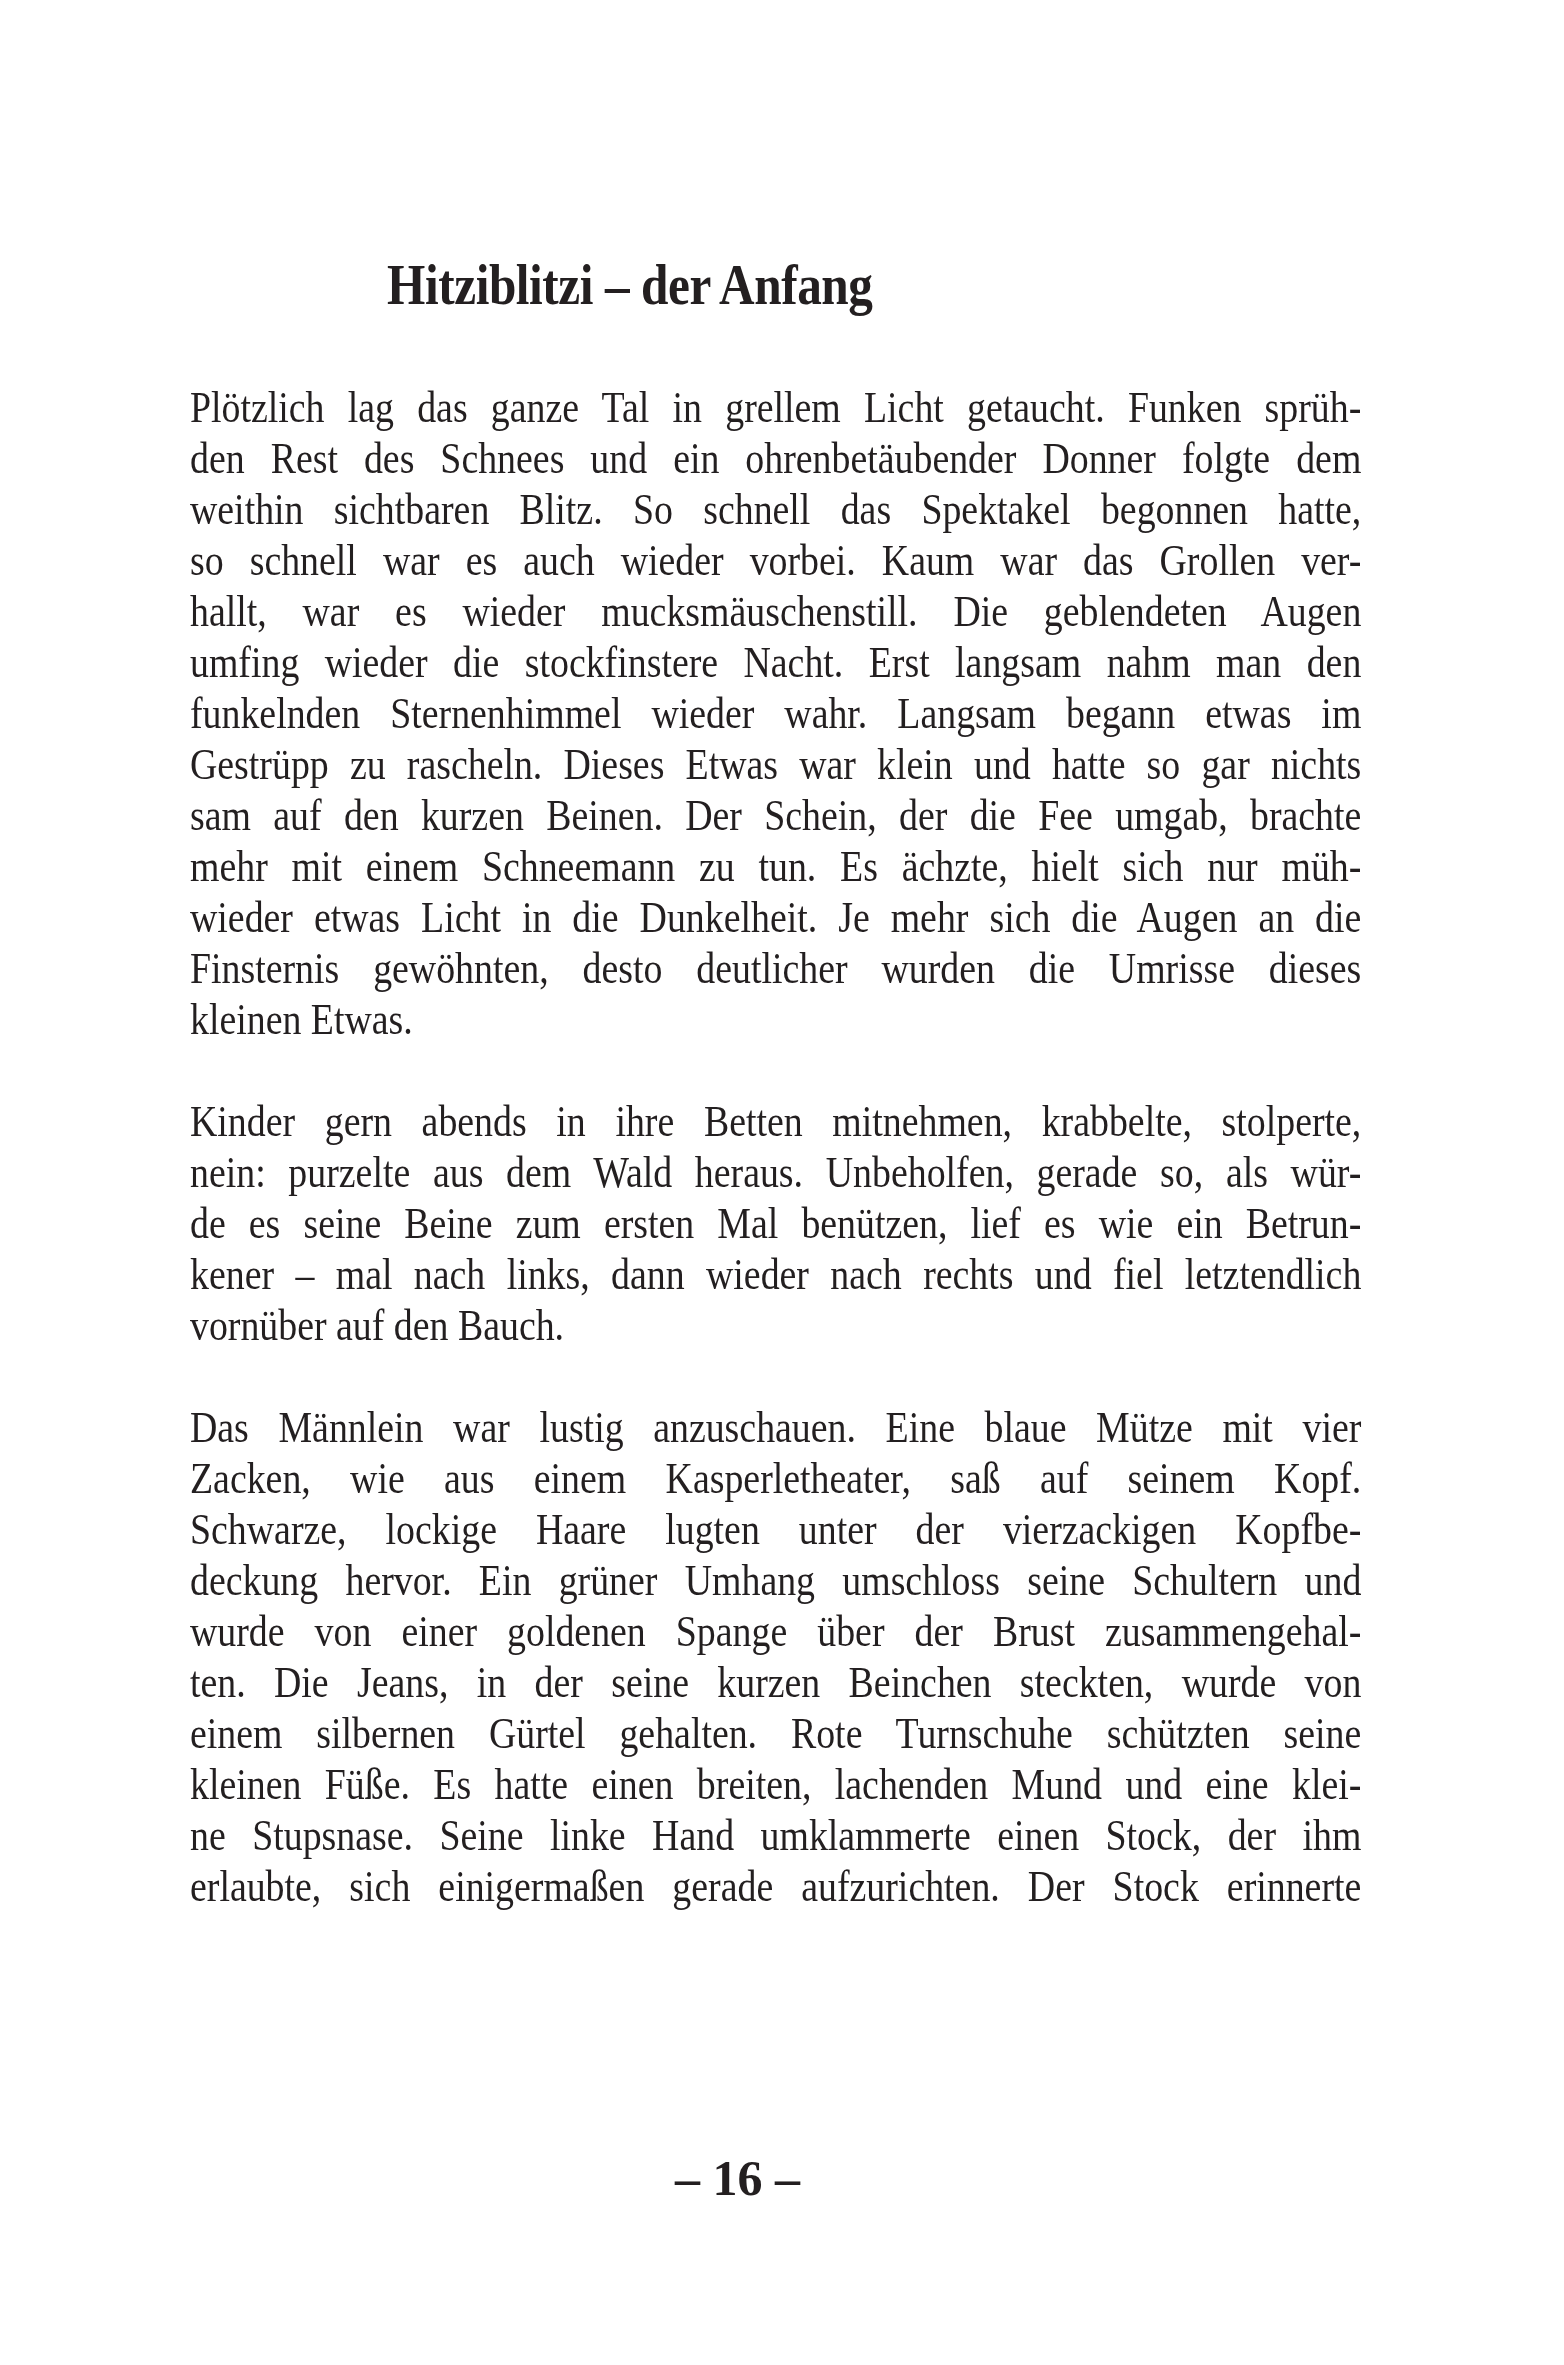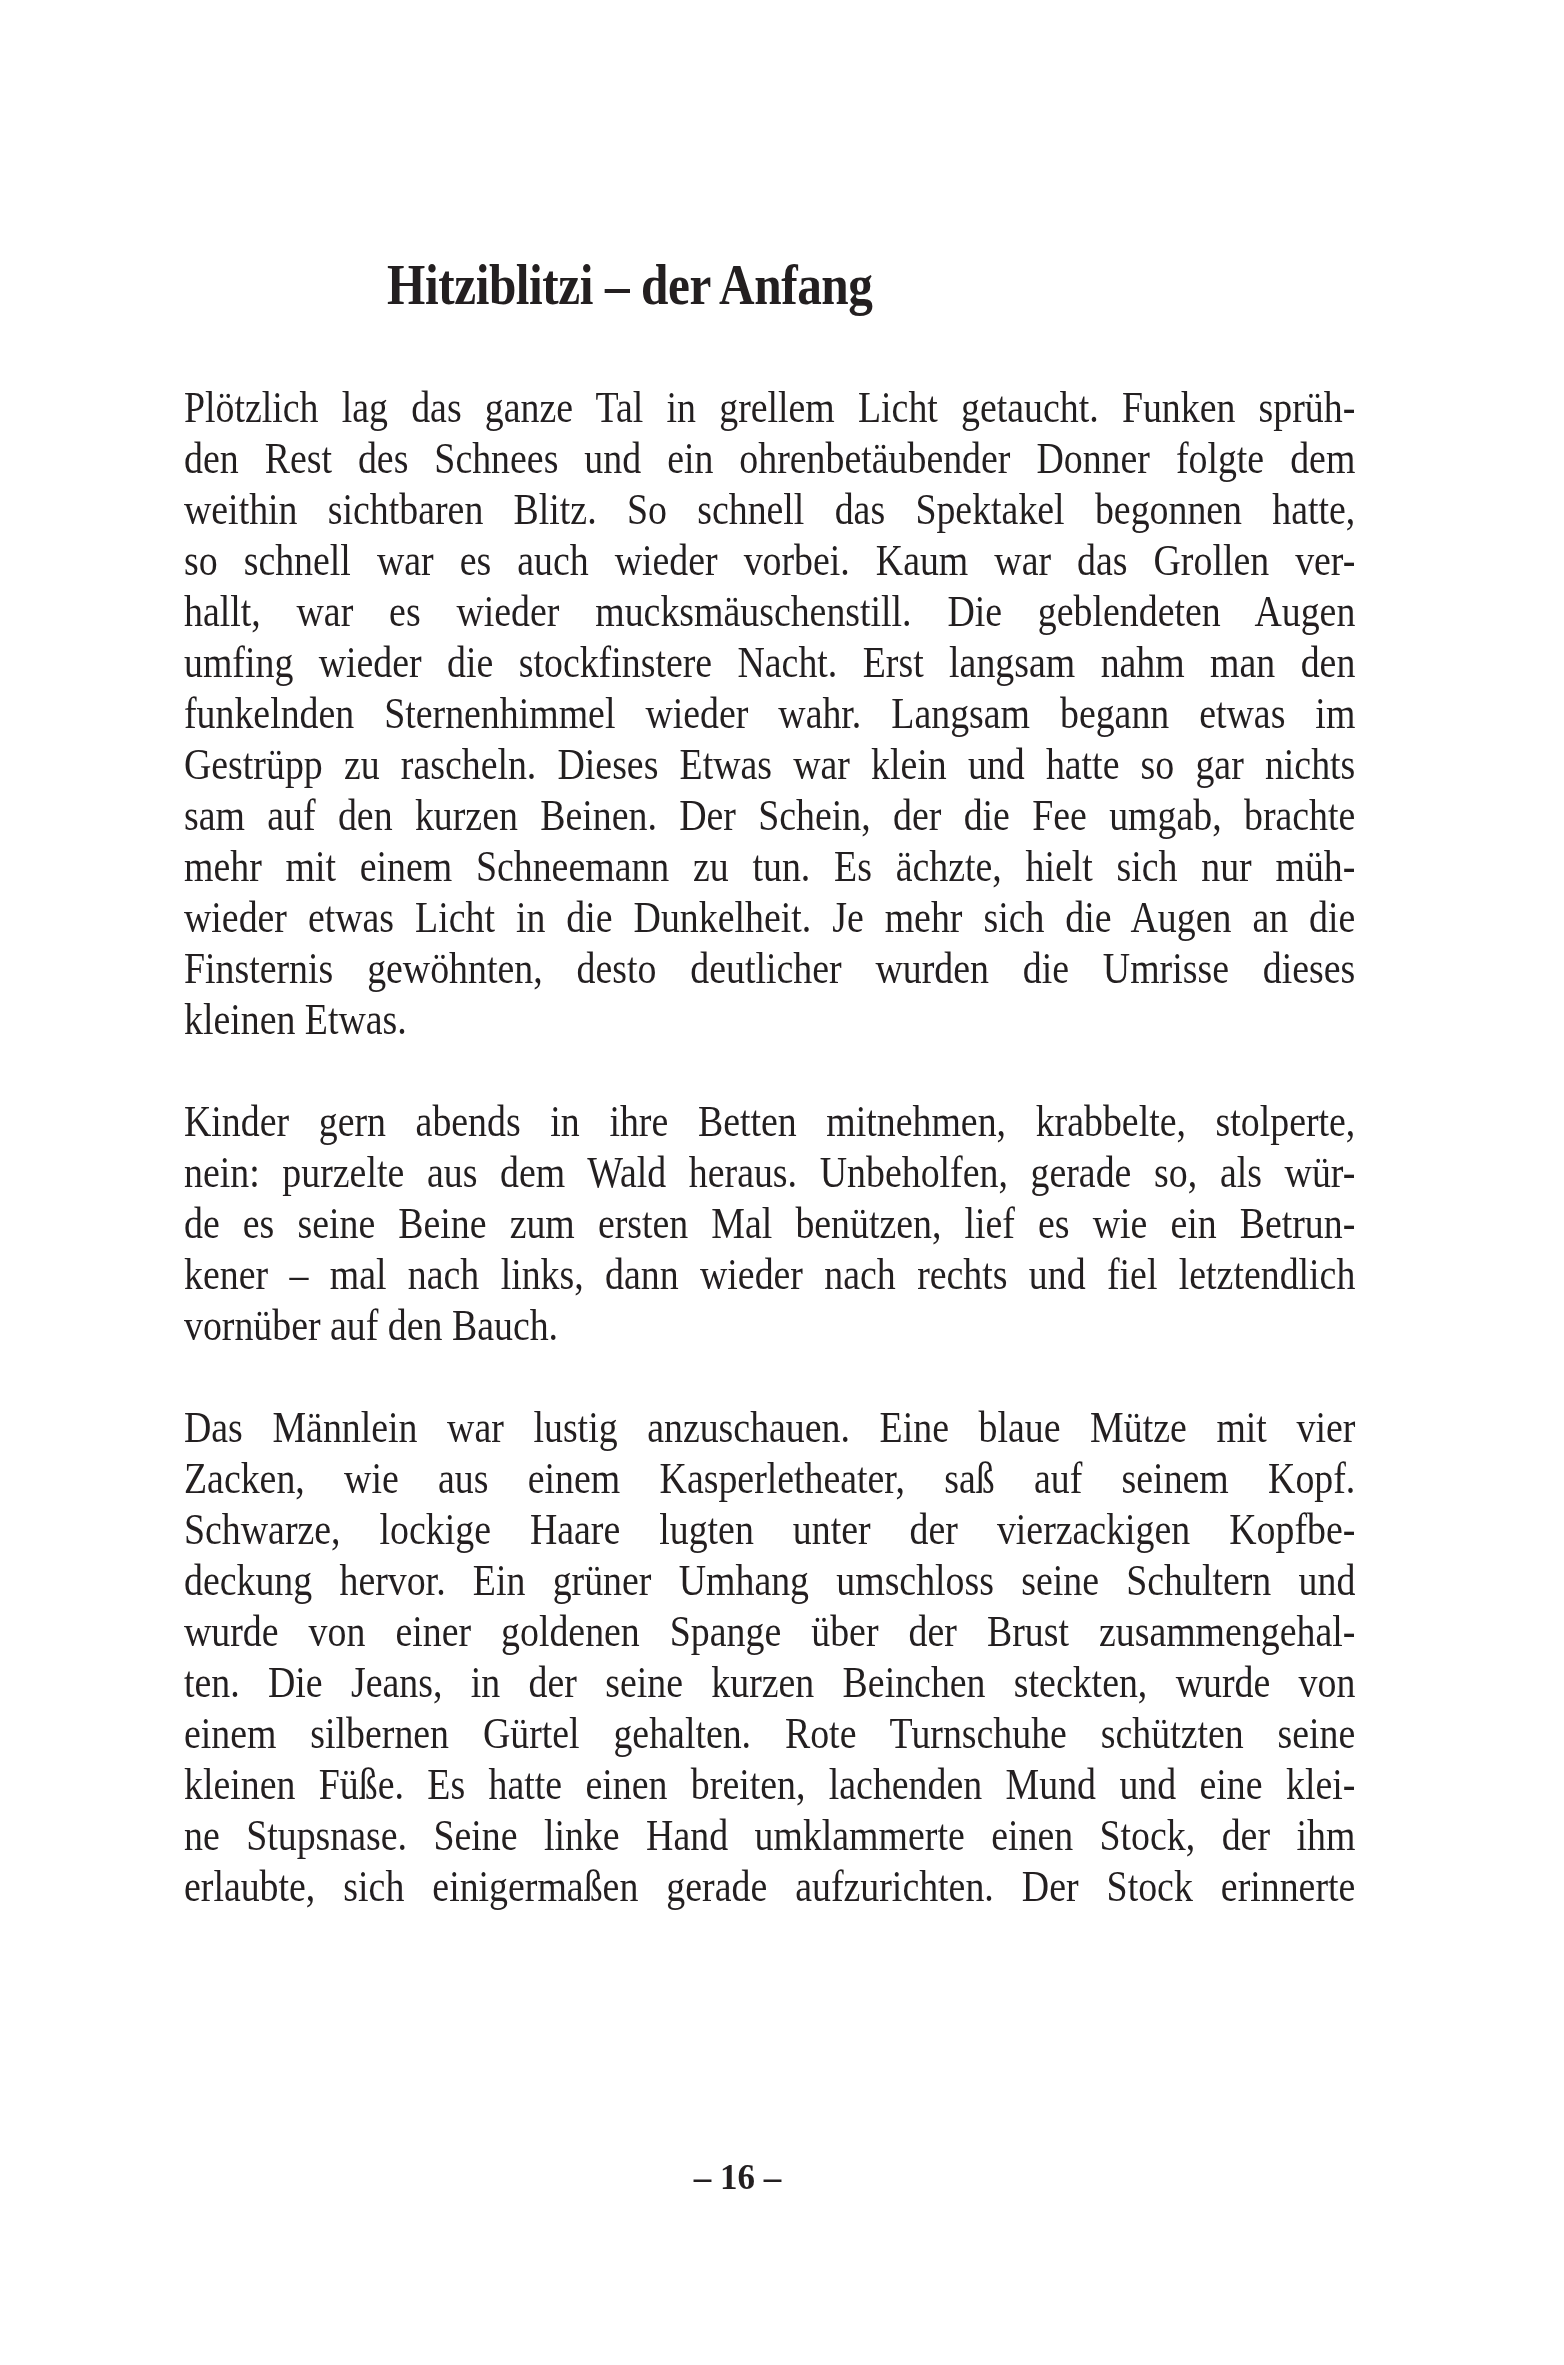--- a/index.html
+++ b/index.html
@@ -38,21 +38,21 @@
     transform: scaleX(0.88);
     transform-origin: center;
   }
   .body {
     position: absolute;
     left: 180px;
     top: 382px;
     width: 1171px;
   }
   .para {
-    margin: 0 0 51px 4px;
+    margin: 0 0 51px 10px;
   }
   .line {
     display: block;
     height: 51px;
     line-height: 51px;
     font-size: 44px;
     white-space: nowrap;
     overflow: visible;
   }
   .line-inner {
@@ -67,21 +67,21 @@
   .line.last .line-inner {
     text-align-last: left;
   }
   .page-number {
     position: absolute;
     left: 0;
     width: 1475px;
     top: 2152px;
     text-align: center;
     font-weight: bold;
-    font-size: 35px;
+    font-size: 50px;
     line-height: 52px;
   }
 </style>
 </head>
 <body>
 
 <div class="page">
   <h1 class="title" style="margin:0;">
     <span class="title-inner">Hitziblitzi – der Anfang</span>
   </h1>

